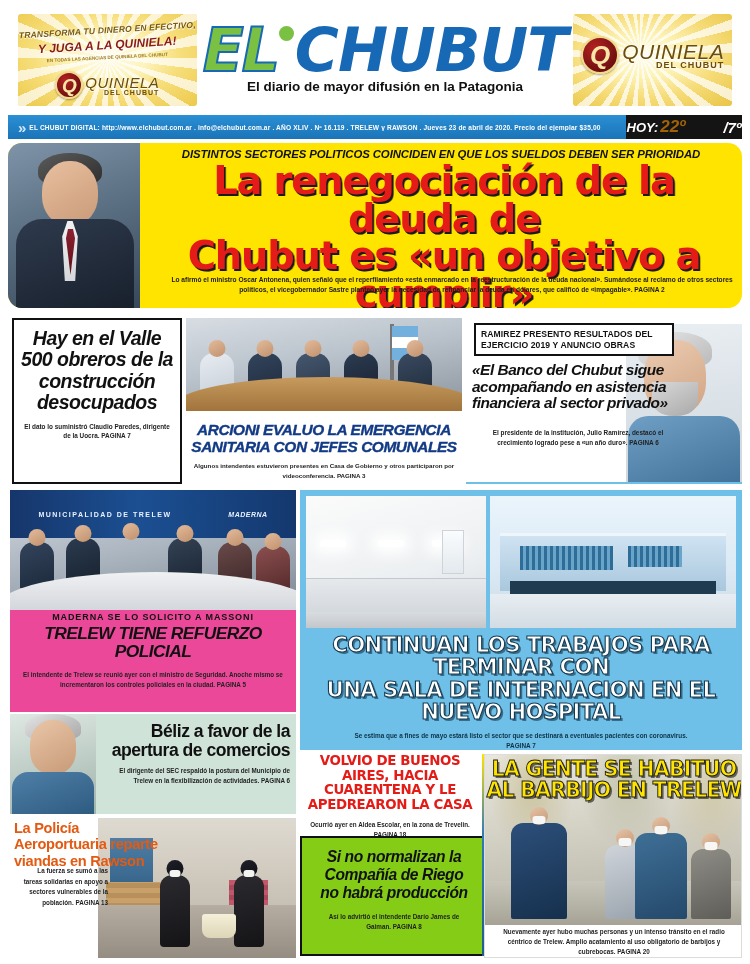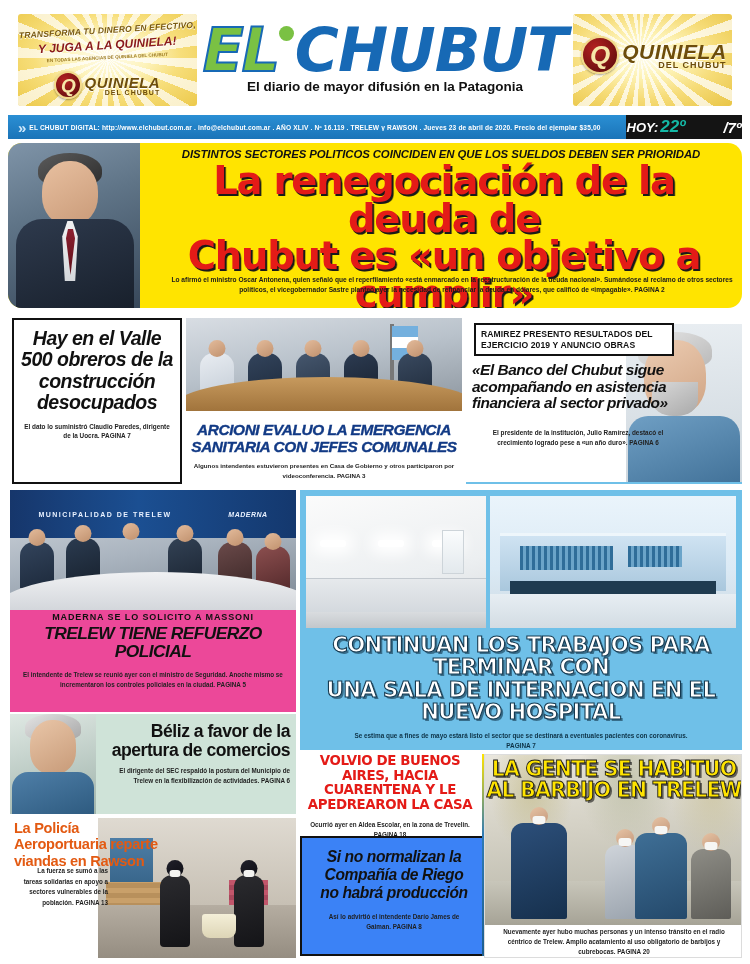--- a/index.html
+++ b/index.html
@@ -51,21 +51,21 @@
   .q-badge {
     width: 28px; height: 28px; border-radius: 50%;
     background: radial-gradient(circle at 35% 30%, #b32121, #6d0f10 75%);
     border: 2px solid #f2d98a;
     display: flex; align-items: center; justify-content: center;
     color: #f6e6a8; font-size: 19px; font-weight: bold; font-style: italic;
     line-height: 1; box-shadow: 0 1px 2px rgba(0,0,0,.35);
   }
   .q-word { display: flex; flex-direction: column; line-height: 1; }
   .q-word .w1 {
-    font-size: 15px; font-weight: bold; font-style: italic; color: #6d4d0b;
+    font-size: 15px; font-weight: normal; font-style: italic; color: #6d4d0b;
     letter-spacing: .5px; text-shadow: 0 1px 0 #fff;
   }
   .q-word .w2 {
     font-size: 7px; font-weight: bold; color: #6d4d0b; letter-spacing: 1px;
     text-align: right; margin-top: -1px;
   }
 
   .masthead-center { flex: 1; text-align: center; padding: 0 6px; }
   .logo-wrap {
     display: flex; align-items: flex-start; justify-content: center;
@@ -120,21 +120,21 @@
   .infobar-text {
     color: #ffffff; font-size: 6.6px; font-weight: bold; letter-spacing: .15px;
     white-space: nowrap; overflow: hidden;
   }
   .hoy-badge {
     position: absolute; right: 0; top: 0; height: 24px; width: 116px;
     background: #141414; display: flex; align-items: center; justify-content: center;
     gap: 2px;
   }
   .hoy-label { color: #fff; font-size: 13px; font-weight: bold; font-style: italic; }
-  .hoy-max { color: #14b8a6; font-size: 17px; font-weight: bold; font-style: italic; }
+  .hoy-max { color: #a16207; font-size: 17px; font-weight: bold; font-style: italic; }
   .hoy-min { color: #ffffff; font-size: 15px; font-weight: bold; font-style: italic; margin-left: 36px; }
 
   
   .lead {
     position: absolute; left: 8px; top: 143px; width: 734px; height: 165px;
     background: #ffe400; overflow: hidden; border-radius: 14px;
   }
   .lead-photo {
     position: absolute; left: 0; top: 0; width: 132px; height: 165px;
     background: linear-gradient(160deg, #7f94a8 0%, #5f7487 40%, #38485a 100%);
@@ -482,21 +482,21 @@
     font-size: 13.4px; font-weight: bold; color: #e41b17; text-align: center;
     line-height: 1.1; letter-spacing: -.4px;
     font-family: "DejaVu Sans", sans-serif;
   }
   .bm-top p {
     margin-top: 7px; font-size: 6.3px; font-weight: bold; color: #1e1e1e;
     text-align: center; line-height: 1.55;
   }
   .bm-box {
     position: absolute; left: 300px; top: 836px; width: 188px; height: 120px;
-    border: 2.5px solid #111; background: #3b82f6; padding: 10px 14px 6px;
+    border: 2.5px solid #111; background: #84cc16; padding: 10px 14px 6px;
   }
   .bm-box h2 {
     font-size: 15.6px; font-weight: bold; font-style: italic; color: #111;
     text-align: center; line-height: 1.16; letter-spacing: -.4px;
   }
   .bm-box p {
     margin-top: 10px; font-size: 6.3px; font-weight: bold; color: #1e1e1e;
     text-align: center; line-height: 1.55;
   }
   .bm-strip {

